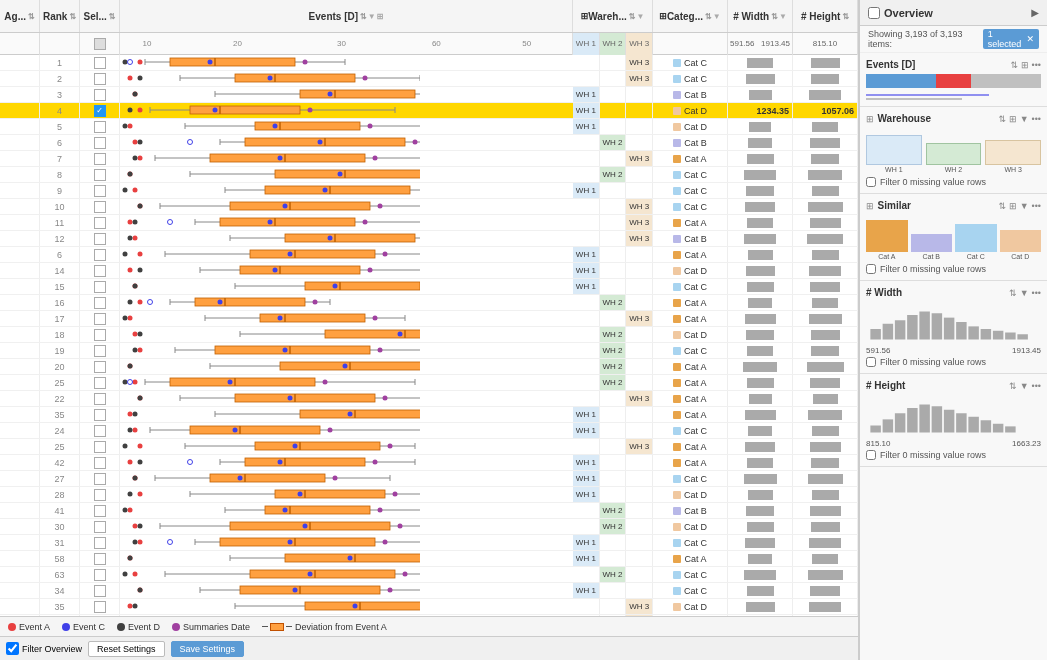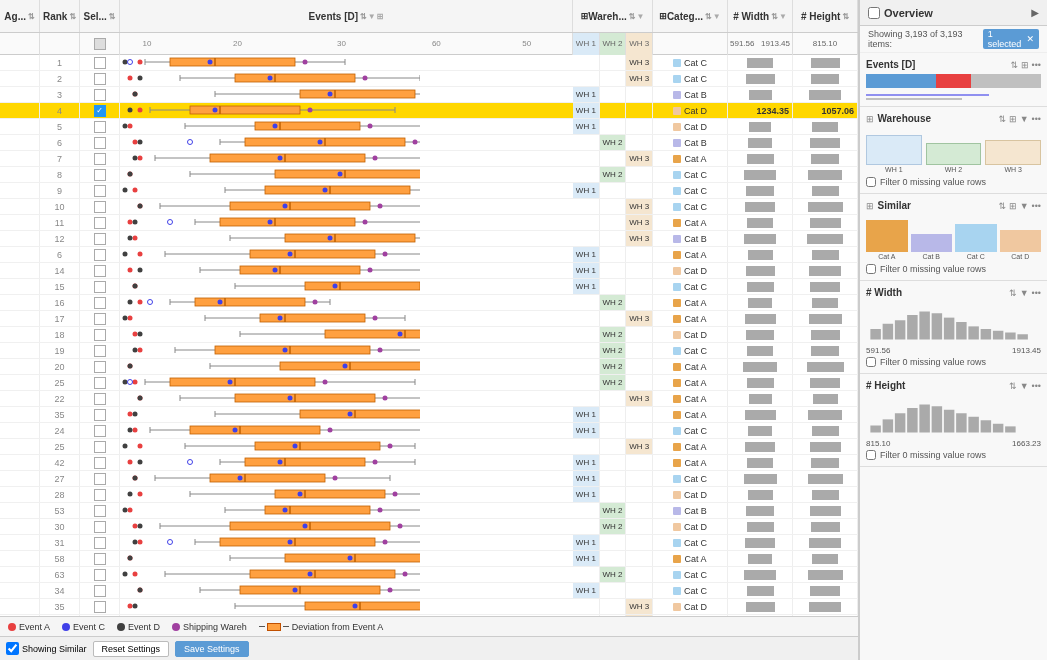--- a/index.html
+++ b/index.html
@@ -1488,21 +1488,21 @@
       <div class="cell col-width" style="padding:3px 2px;">
             <div style="width:25px;height:10px;background:#aaa;max-width:58px;"></div>
           </div>
       <div class="cell col-height" style="padding:3px 2px;">
             <div style="width:27px;height:10px;background:#aaa;max-width:58px;"></div>
           </div>
     </div>
         <div class="data-row">
       <div class="cell col-ag"></div>
       <div class="cell col-rank">
-            <span class="row-num">53</span>
+            <span class="row-num">41</span>
           </div>
       <div class="cell col-sel">
             <div class="cb"></div>
           </div>
       <div class="boxplot-cell"><svg width="300" height="14" viewBox="0 0 300 14">
 
       <line x1="105" y1="7" x2="345" y2="7" stroke="#888" stroke-width="1"></line>
 
       <line x1="105" y1="4" x2="105" y2="10" stroke="#888" stroke-width="1"></line>
 
@@ -1870,36 +1870,36 @@
       <div class="legend-item">
         <div class="legend-dot blue"></div>
         <span>Event C</span>
       </div>
       <div class="legend-item">
         <div class="legend-dot" style="background:#404040;"></div>
         <span>Event D</span>
       </div>
       <div class="legend-item">
         <div class="legend-dot" style="background:#a040a0;"></div>
-        <span>Shipping Wareh</span>
+        <span>Summaries Date</span>
       </div>
       <div class="legend-item">
         <div style="display:flex;align-items:center;gap:2px;">
           <div style="width:6px;height:1px;background:#555;"></div>
           <div style="width:14px;height:8px;background:#ffa040;border:1px solid #c05000;"></div>
           <div style="width:6px;height:1px;background:#555;"></div>
         </div>
         <span>Deviation from Event A</span>
       </div>
     </div>
 
     <div class="footer-bar">
       <div class="footer-check">
         <input type="checkbox" checked="" style="">
-        <span>Showing Similar</span>
+        <span>Filter Overview</span>
       </div>
       <button class="btn-small btn-reset">Reset Settings</button>
       <button class="btn-small btn-save">Save Settings</button>
     </div>
   </div>
 
   <div class="right-panel">
     <div class="right-header">
       <input type="checkbox" style="">
       <span class="right-title">Overview</span>

